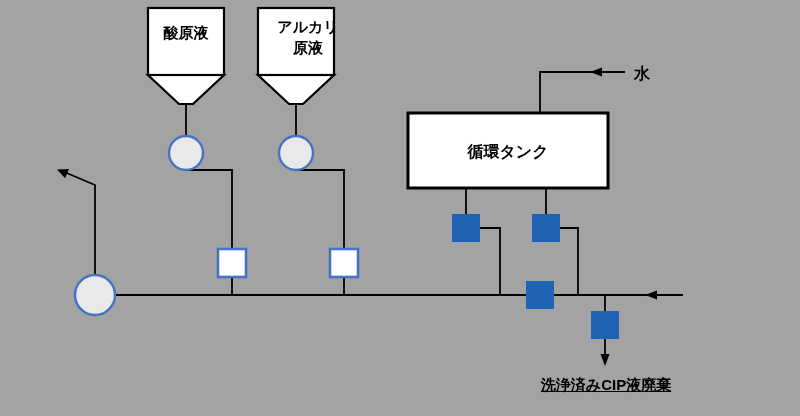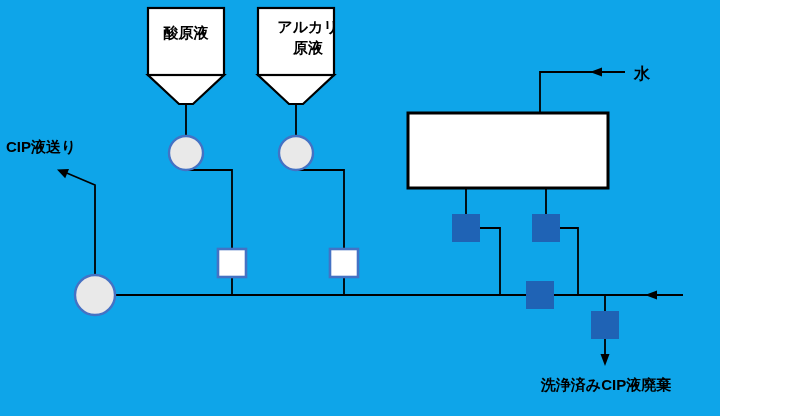--- a/index.html
+++ b/index.html
@@ -1,17 +1,17 @@
 <!DOCTYPE html>
 <html><head>
 <meta charset="utf-8">
 <style>
   html,body{margin:0;padding:0;background:#ffffff;}
   .canvas{
-    position:relative;width:720px;height:416px;background:#0ea5e9;
+    position:relative;width:800px;height:416px;background:#a3a3a3;
     font-family:"Liberation Sans",sans-serif;overflow:hidden;
   }
   .canvas svg{position:absolute;left:0;top:0;}
   .label{
     position:absolute;color:#000;font-weight:700;font-size:15px;
     white-space:pre-line;line-height:1.5;
   }
   .center{text-align:center;}
 </style>
 </head>
@@ -62,21 +62,21 @@
     <rect x="532" y="214" width="28" height="28" fill="#1f63b5"></rect>
     <rect x="526" y="281" width="28" height="28" fill="#1f63b5"></rect>
     <rect x="591" y="311" width="28" height="28" fill="#1f63b5"></rect>
   </svg>
 
   <div class="label center" style="left:148px;top:22px;width:76px;">酸原液</div>
 
   <div class="label center" style="left:270px;top:16px;width:76px;line-height:1.4;">アルカリ
 原液</div>
 
+  <div class="label center" style="left:408px;top:140px;width:200px;font-size:16px;">循環タンク</div>
 
   <div class="label" style="left:634px;top:62px;font-size:16px;">水</div>
 
-  <div class="label" style="left:6px;top:136px;">CIP液送り</div>
 
 
-  <div class="label center" style="left:515px;top:374px;width:182px;">洗浄済みCIP液廃棄</div>
+  <div class="label center" style="left:515px;top:374px;width:182px;text-decoration:underline;">洗浄済みCIP液廃棄</div>
 
 </div>
 
 </body></html>

